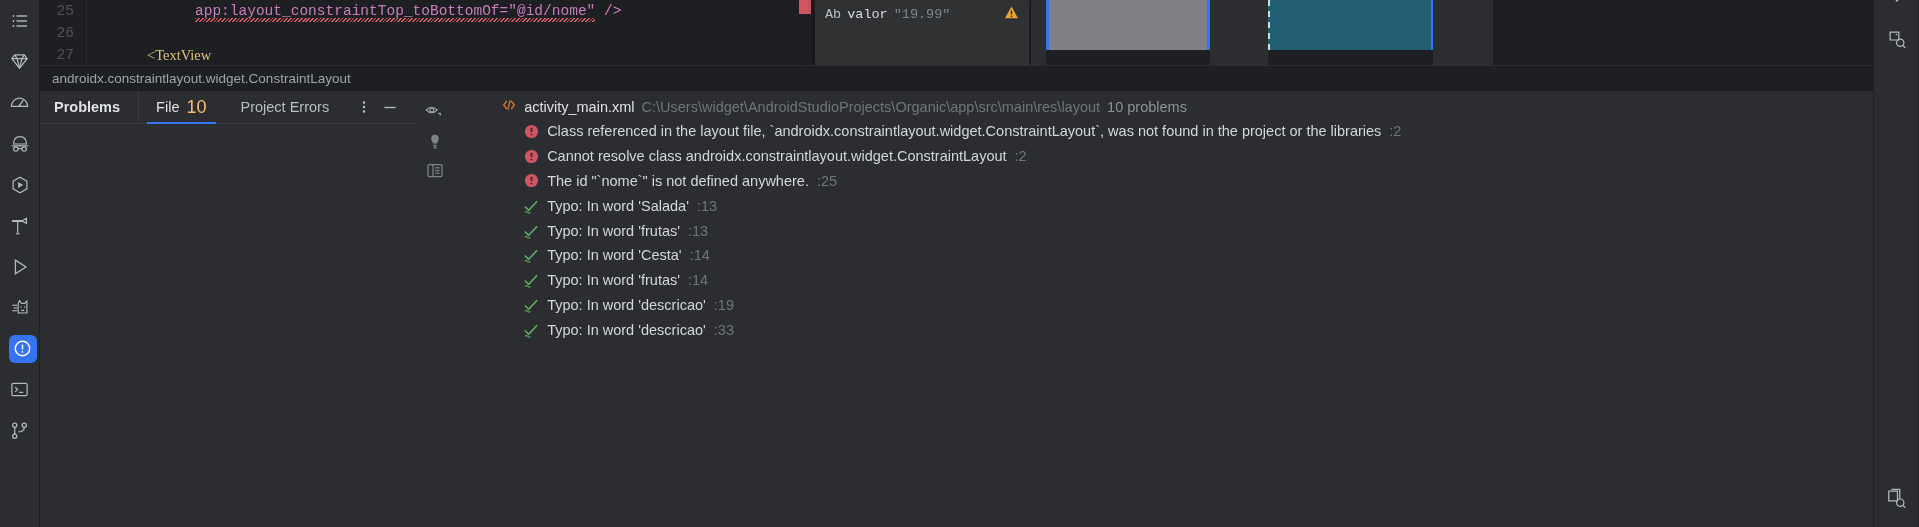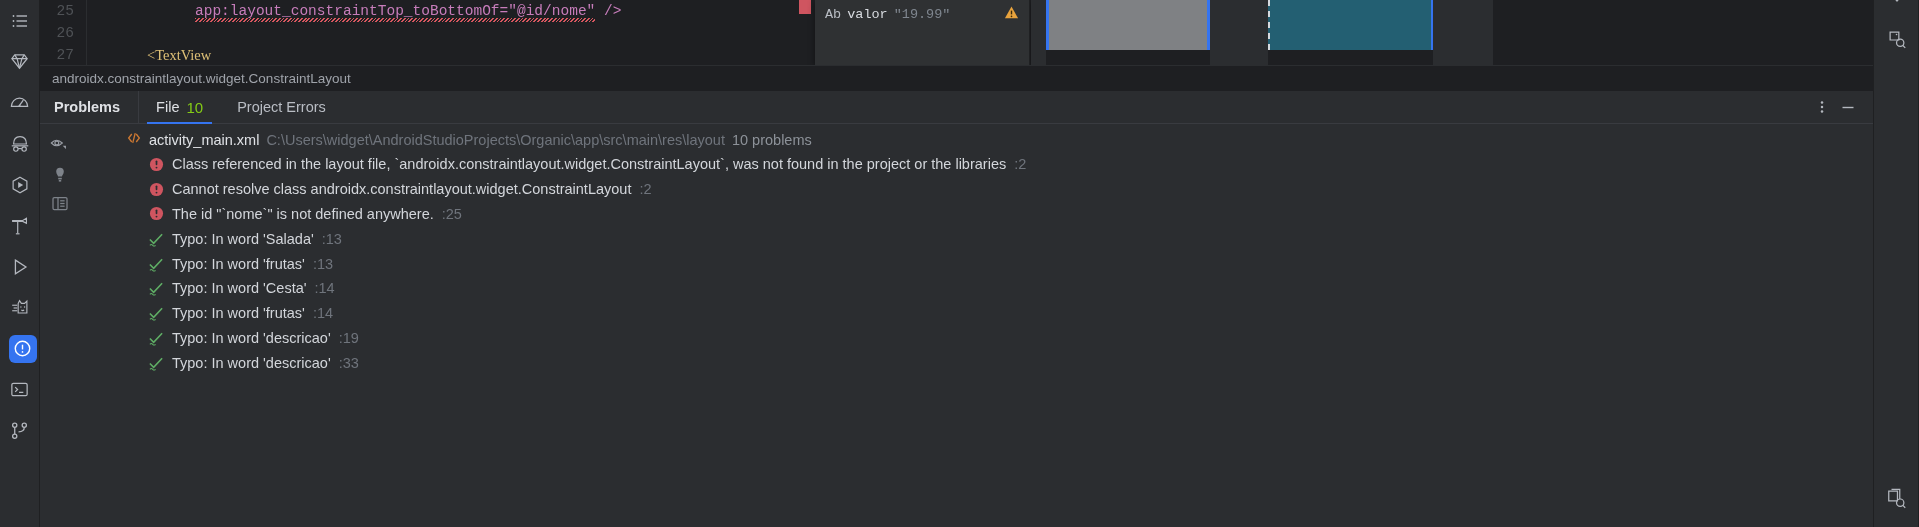--- a/index.html
+++ b/index.html
@@ -138,39 +138,39 @@
   .crumb-bar {
     height: 26px;
     background: #1e1f22;
     border-top: 1px solid #2b2d30;
     display: flex; align-items: center;
     padding-left: 12px;
   }
   .crumb-text { color: #9fa3aa; font-size: 13.5px; }
 
   
-  .panel { flex: 1 1 auto; background: #2b2d30; display: flex; flex-direction: column; min-height: 0; }
+  .panel { flex: 1 1 auto; background: #2b2d30; display: flex; min-height: 0; }
   .tabbar {
     height: 33px; display: flex; align-items: stretch;
     border-bottom: 1px solid #393b40;
     position: relative;
   }
   .tabbar-title {
     display: flex; align-items: center;
     padding: 0 18px 0 14px;
     color: #dfe1e5; font-size: 14.5px; font-weight: bold;
     border-right: 1px solid #393b40;
   }
   .tab {
     display: flex; align-items: center; gap: 7px;
     padding: 0 17px;
     color: #b9bdc4; font-size: 14.5px;
     position: relative; cursor: default;
   }
-  .tab .cnt { color: #84cc16; font-size: 15px; }
+  .tab .cnt { color: #fdba74; font-size: 18px; }
   .tab.active { color: #dfe1e5; }
   .tab.active::after {
     content: ""; position: absolute;
     left: 8px; right: 8px; bottom: -1px; height: 2.5px;
     background: #3574f0;
   }
   .tabbar-actions {
     margin-left: auto; display: flex; align-items: center; gap: 4px; padding-right: 14px;
   }
   .tb-btn { width: 22px; height: 22px; display: flex; align-items: center; justify-content: center; color: #b4b8bf; }

